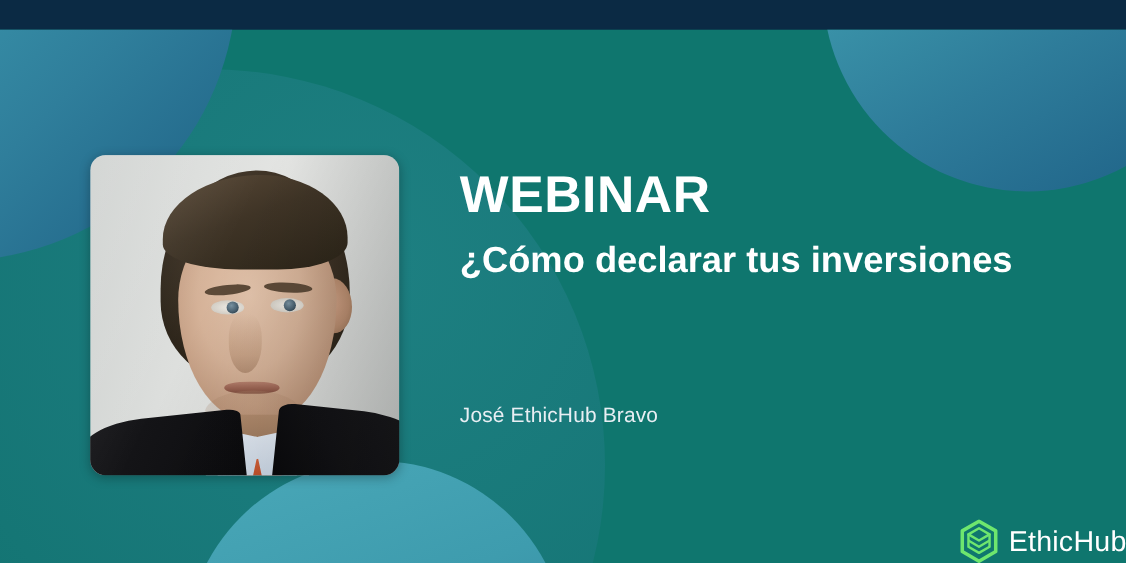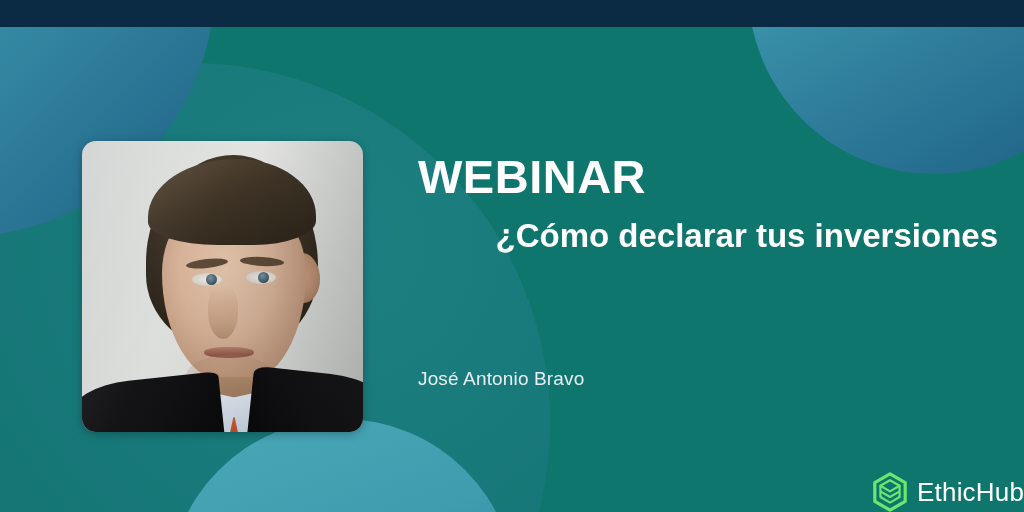--- a/index.html
+++ b/index.html
@@ -207,21 +207,20 @@
     line-height: 1.0;
     margin: 0 0 14px 0;
     white-space: nowrap;
   }
   .subtitle-line {
     font-size: 33px;
     font-weight: 700;
     color: #ffffff;
     line-height: 1.36;
     white-space: nowrap;
-    text-align: right;
   }
 
   #speaker-block {
     position: absolute;
     left: 418px;
     top: 337px;
     width: 500px;
   }
   .speaker-line {
     font-size: 19px;
@@ -287,21 +286,21 @@
       <div class="pt pt-shadow"></div>
     </div>
   </div>
 
   <div id="text-block">
     <div id="title-webinar">WEBINAR</div>
     <div class="subtitle-line">¿Cómo declarar tus inversiones</div>
   </div>
 
   <div id="speaker-block">
-    <div class="speaker-line">José Antonio Bravo</div>
+    <div class="speaker-line">José EthicHub Bravo</div>
   </div>
 
   <div id="logo">
     <span>
       <svg id="logo-mark" width="36" height="40" viewBox="0 0 36 40" aria-hidden="true">
         <path d="M18 1.8 L33.2 10.6 L33.2 29.4 L18 38.2 L2.8 29.4 L2.8 10.6 Z" fill="none" stroke="#6ee66e" stroke-width="3.2" stroke-linejoin="round"></path>
         <path d="M18 8.2 L27.6 13.8 L18 19.4 L8.4 13.8 Z" fill="none" stroke="#6ee66e" stroke-width="2.2" stroke-linejoin="round"></path>
         <path d="M8.4 19.4 L18 25.0 L27.6 19.4" fill="none" stroke="#6ee66e" stroke-width="2.2" stroke-linejoin="round"></path>
         <path d="M8.4 25.0 L18 30.6 L27.6 25.0" fill="none" stroke="#6ee66e" stroke-width="2.2" stroke-linejoin="round"></path>
         <path d="M27.6 13.8 L27.6 25.0" stroke="#6ee66e" stroke-width="2.2" stroke-linecap="round"></path>

